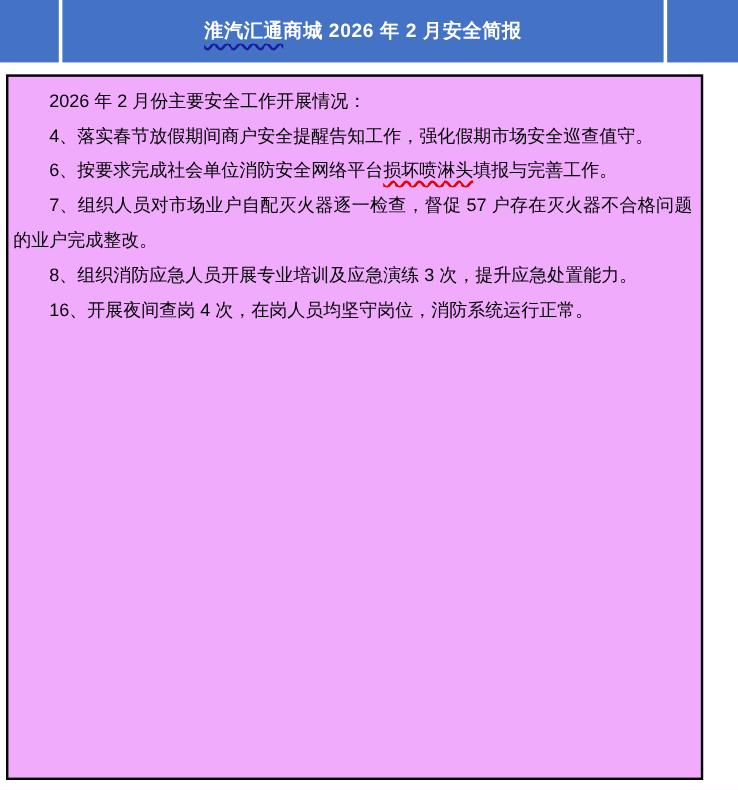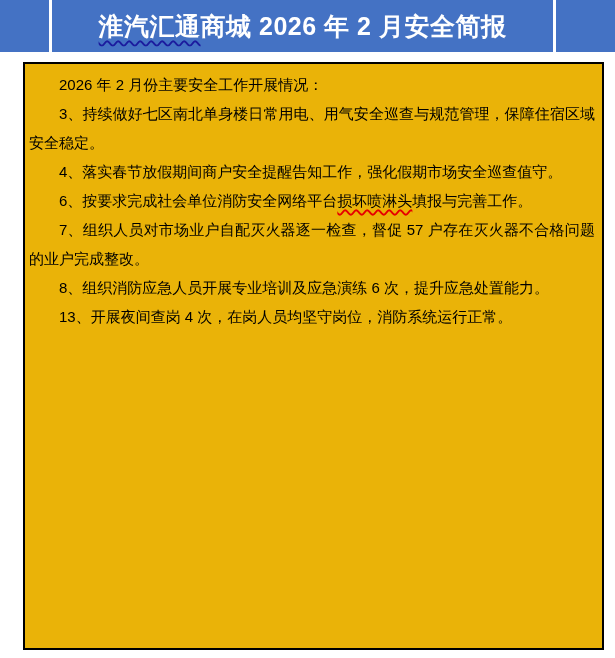--- a/index.html
+++ b/index.html
@@ -20,36 +20,36 @@
     display: flex;
     height: 52px;
     width: 615px;
   }
   .hcell { background: #4472c4; height: 52px; }
   .hcell.left  { width: 49px; margin-right: 3px; }
   .hcell.mid   { flex: 1; display: flex; align-items: center; justify-content: center; }
   .hcell.right { width: 59px; margin-left: 3px; }
   .doc-title {
     margin: 0;
-    font-size: 25px;
+    font-size: 16px;
     font-weight: bold;
     color: #ffffff;
     white-space: nowrap;
     letter-spacing: 0.5px;
   }
   
   .report-box {
     position: absolute;
-    left: 23px;
+    left: 5px;
     top: 62px;
     box-sizing: border-box;
     width: 581px;
     height: 588px;
     border: 2px solid #000000;
-    background: #eab308;
+    background: #f0abfc;
     padding: 6px 7px 4px 4px;
   }
   .para {
     margin: 0;
     text-indent: 2em;
     font-size: 15px;
     line-height: 29px;
     text-align: justify;
     color: #000000;
   }
@@ -76,22 +76,21 @@
     <div class="hcell left"></div>
     <div class="hcell mid">
       <h1 class="doc-title"><span class="sq-blue">淮汽汇通</span><span>商城 2026 年 2 月安全简报</span></h1>
     </div>
     <div class="hcell right"></div>
   </div>
 
   <div class="report-box">
     <div id="paragraphs">
         <p class="para"><span>2026 年 2 月份主要安全工作开展情况：</span></p>
-        <p class="para"><span>3、持续做好七区南北单身楼日常用电、用气安全巡查与规范管理，保障住宿区域安全稳定。</span></p>
         <p class="para"><span>4、落实春节放假期间商户安全提醒告知工作，强化假期市场安全巡查值守。</span></p>
         <p class="para"><span>6、按要求完成社会单位消防安全网络平台</span><span class="sq-red">损坏喷淋头</span><span>填报与完善工作。</span></p>
         <p class="para"><span>7、组织人员对市场业户自配灭火器逐一检查，督促 57 户存在灭火器不合格问题的业户完成整改。</span></p>
-        <p class="para"><span>8、组织消防应急人员开展专业培训及应急演练 6 次，提升应急处置能力。</span></p>
-        <p class="para"><span>13、开展夜间查岗 4 次，在岗人员均坚守岗位，消防系统运行正常。</span></p>
+        <p class="para"><span>8、组织消防应急人员开展专业培训及应急演练 3 次，提升应急处置能力。</span></p>
+        <p class="para"><span>16、开展夜间查岗 4 次，在岗人员均坚守岗位，消防系统运行正常。</span></p>
       </div>
   </div>
 
 </div>
 
 </body></html>

